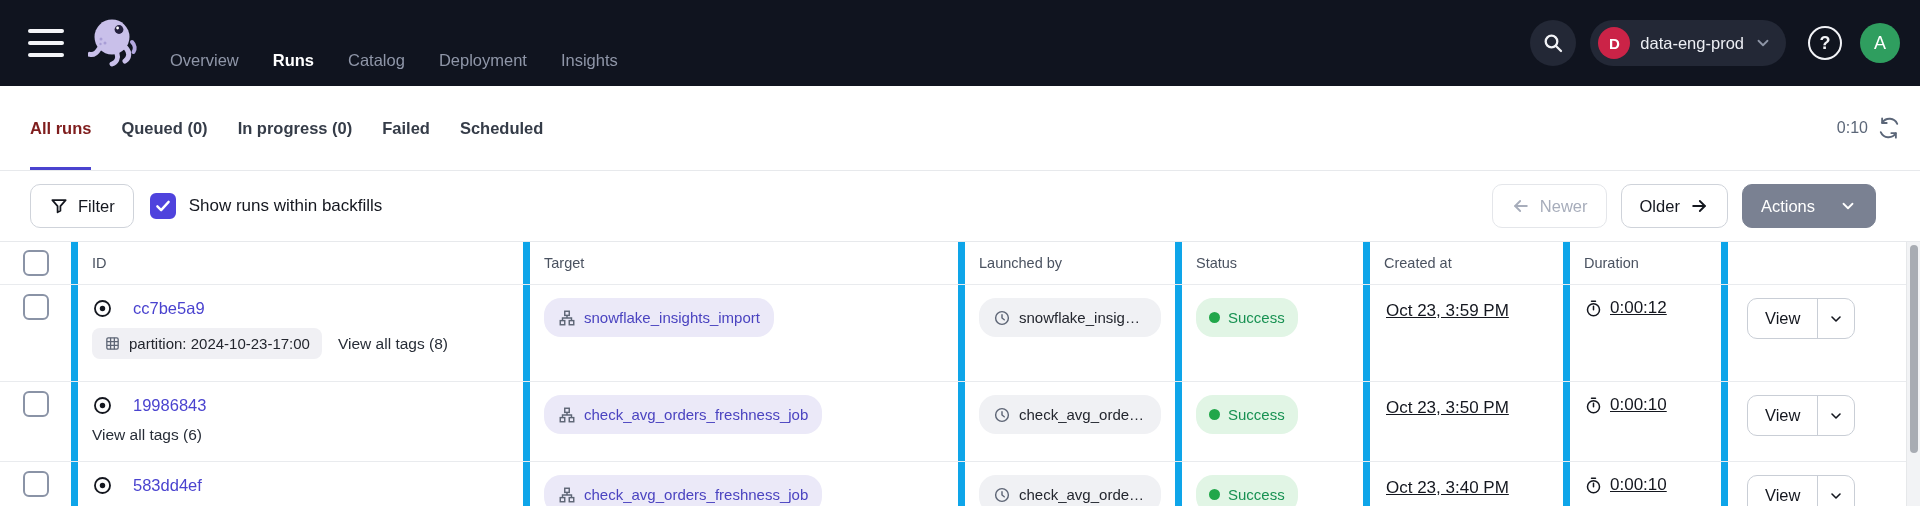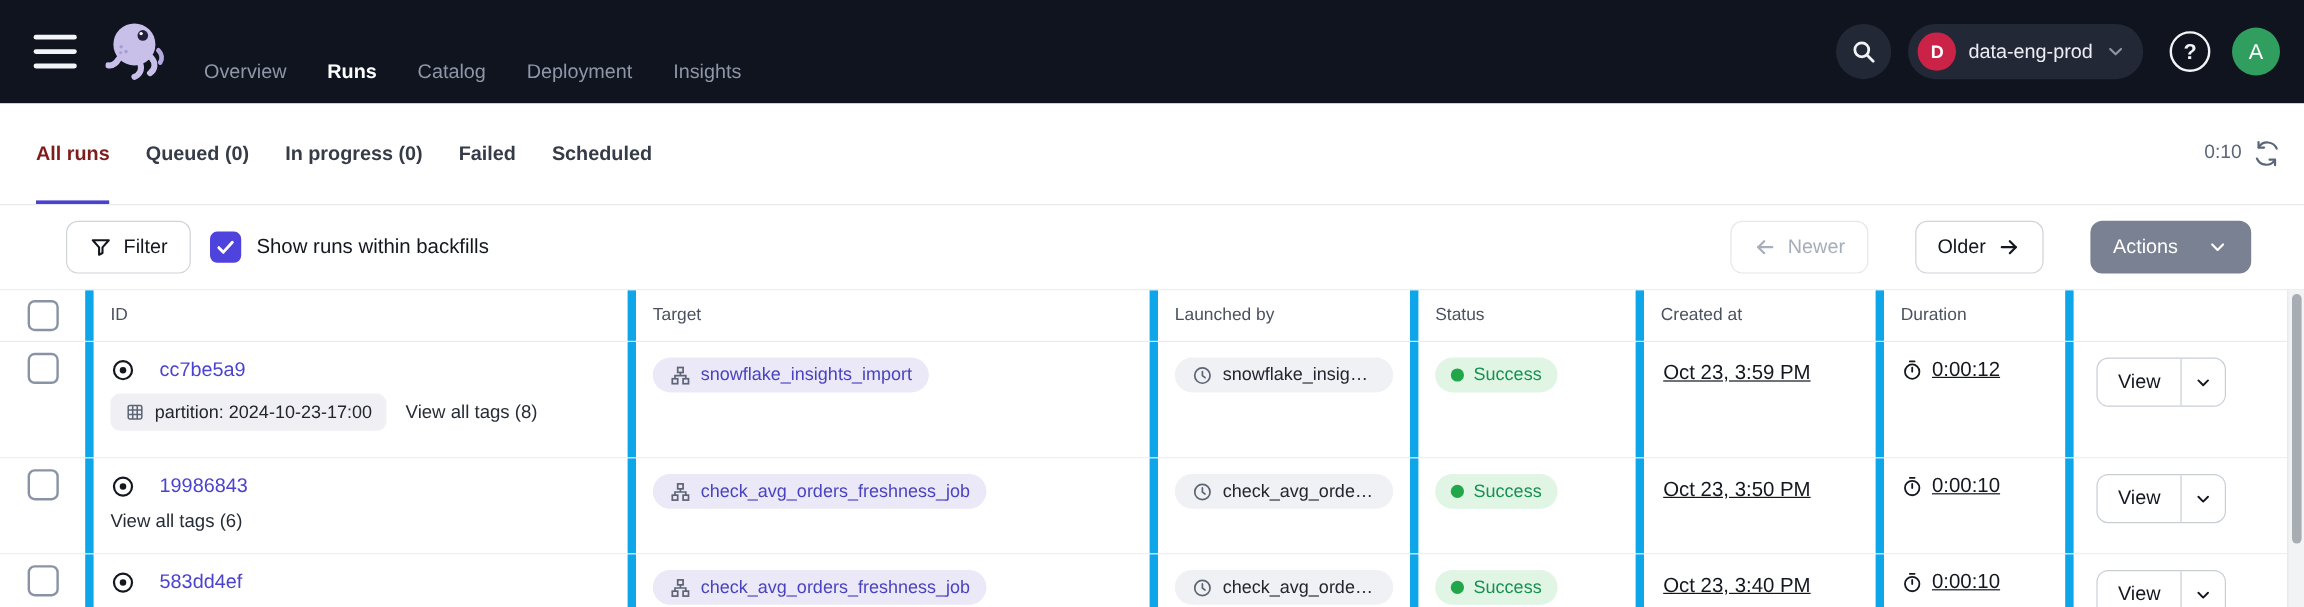--- a/index.html
+++ b/index.html
@@ -26,21 +26,21 @@
   .tabsbar { height:85px; border-bottom:1px solid #e7e9ec; display:flex; align-items:stretch; padding:0 20px 0 30px; }
   .tabs { display:flex; gap:30px; }
   .tab { display:flex; align-items:center; font-size:16.5px; font-weight:600; color:#353c48; cursor:pointer; position:relative; }
   .tab.active { color:#7f1d1d; }
   .tab.active::after { content:""; position:absolute; left:0; right:0; bottom:0; height:3px; background:#4a43cf; }
   .tabs-right { margin-left:auto; display:flex; align-items:center; gap:10px; color:#5b6678; }
   .timer { font-size:16px; }
 
   
   .filterbar { height:71px; border-bottom:1px solid #e7e9ec; display:flex; align-items:center; padding:0 44px 0 30px; }
-  .btn { height:44px; border-radius:10px; border:1px solid #cfd3da; background:#fff; display:inline-flex; align-items:center; gap:9px; padding:0 18px; font-size:16.5px; color:#14171f; cursor:pointer;margin-left:25px; }
+  .btn { height:44px; border-radius:10px; border:1px solid #cfd3da; background:#fff; display:inline-flex; align-items:center; gap:9px; padding:0 18px; font-size:16.5px; color:#14171f; cursor:pointer; }
   .btn.disabled { color:#a7adbb; border-color:#e4e6ea; cursor:default; }
   .btn.dark { background:#7a8192; border-color:#7a8192; color:#fff;gap:24px; }
   .backfills { display:flex; align-items:center; gap:13px; margin-left:16px; cursor:pointer; }
   .checkbox { width:26px; height:26px; border:2px solid #8a93a6; border-radius:6px; background:#fff; cursor:pointer; flex:0 0 auto; }
   .checkbox.checked { background:#4f43dd; border-color:#4f43dd; display:flex; align-items:center; justify-content:center; }
   .backfills-label { font-size:17px; }
   .filter-right { margin-left:auto; display:flex; align-items:center; gap:14px; }
 
   
   .table-area { position:relative; width:1920px; }
@@ -55,21 +55,21 @@
   .drow > div { padding-top:13px; padding-bottom:13px; }
   .row1 { height:97px; } .row2 { height:80px; } .row3 { height:88px; }
 
   .id-line { display:flex; align-items:center; gap:20px; }
   .run-link { color:#4a43cf; font-size:16.5px; cursor:pointer; }
   .tag-line { display:flex; align-items:center; gap:16px; margin-top:9px; }
   .tag-pill { height:31px; background:#f0f0f4; border-radius:8px; display:inline-flex; align-items:center; gap:8px; padding:0 12px; font-size:15px; color:#23262e; cursor:pointer; }
   .view-all { font-size:15.5px; color:#272d37; cursor:pointer; }
   .view-all-line { margin-top:10px; }
 
-  .pill { height:29px; border-radius:17px; display:inline-flex; align-items:center; gap:8px; padding:0 14px; font-size:15px; max-width:100%; }
+  .pill { height:39px; border-radius:17px; display:inline-flex; align-items:center; gap:8px; padding:0 14px; font-size:15px; max-width:100%; }
   .pill .pill-text { white-space:nowrap; overflow:hidden; text-overflow:ellipsis; }
   .pill-target { background:#ebe9f8; color:#4a43c0; cursor:pointer; }
   .pill-launch { background:#f0f1f4; color:#23262e; cursor:pointer; }
   .pill-status { background:#e1f5e5; color:#179152; padding:0 13px; }
   .status-dot { width:11px; height:11px; border-radius:50%; background:#21a74a; }
 
   .created { font-size:17px; color:#14171f; padding-top:3px; }
   .dur-line { display:flex; align-items:center; gap:7px; font-size:17px; }
   .cell-created, .cell-duration { display:flex; align-items:flex-start;text-decoration:underline; }
   .cell-created { padding-left:16px !important; }

